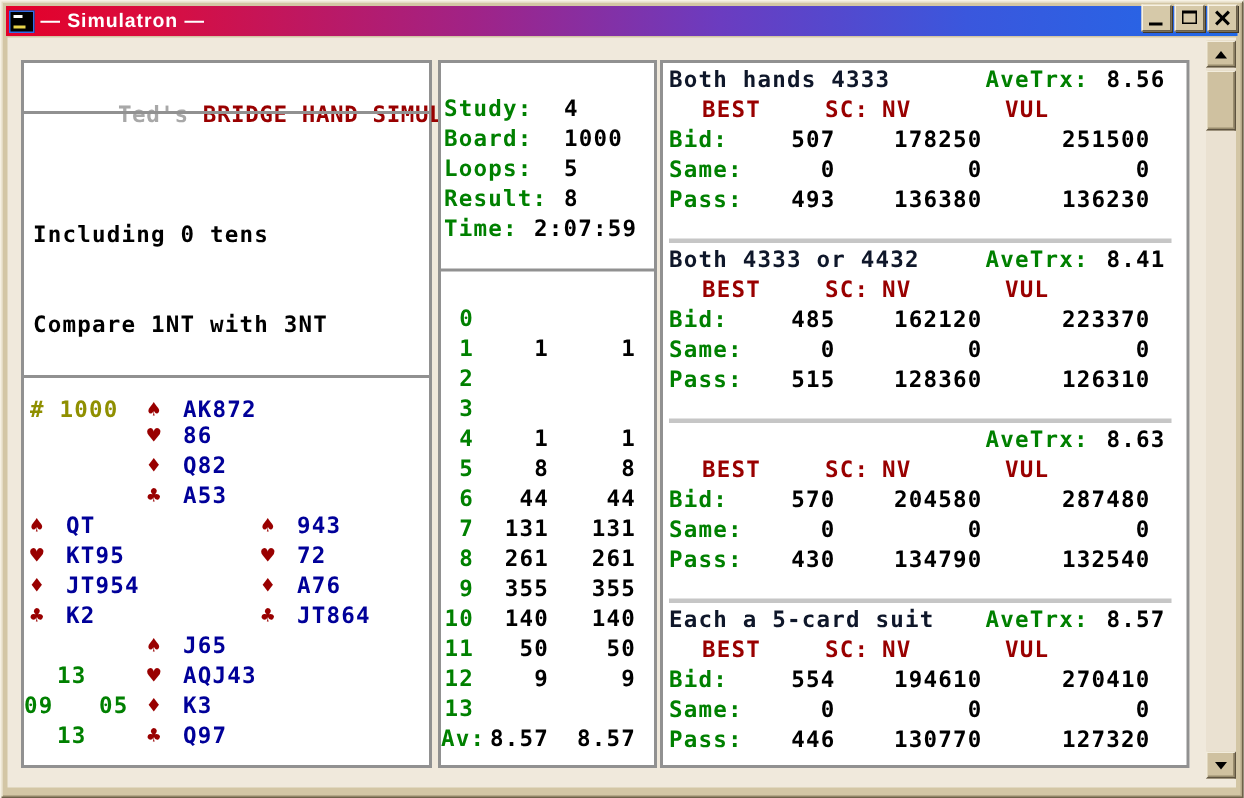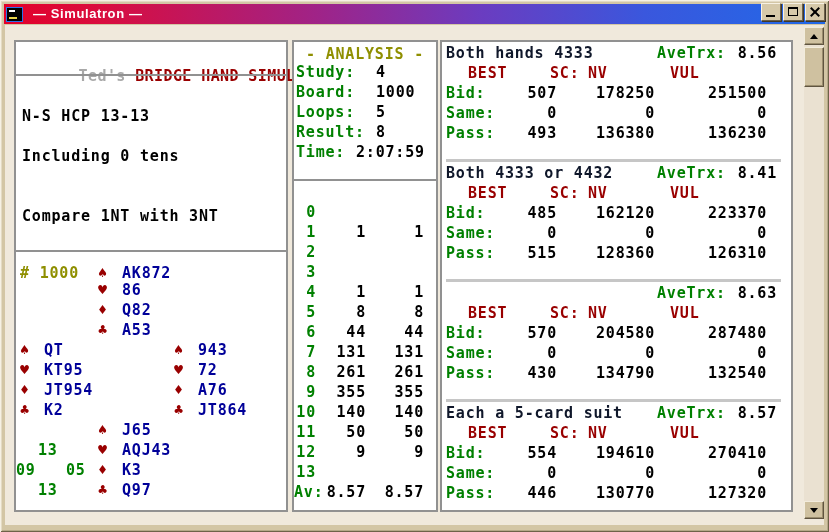--- a/index.html
+++ b/index.html
@@ -15,21 +15,21 @@
   
   .titlebar{
     position:absolute;left:4px;top:4px;right:4px;height:20px;
     background:linear-gradient(90deg,#e30029 0%,#d90d3f 12%,#a02387 38%,#6b3cc0 58%,#3a57dd 78%,#2169e8 100%);
     display:flex;align-items:center;
   }
   .app-icon{position:relative;width:17px;height:15px;margin-left:2px;
     background:#000;border:1px solid #2f6fe8;box-sizing:border-box;flex:0 0 auto;}
   .app-icon .ai-a{position:absolute;left:2px;top:2px;width:6px;height:2px;background:#fff;}
   .app-icon .ai-b{position:absolute;left:2px;bottom:2px;width:8px;height:2px;background:#e8d44a;}
-  .win-title{color:#fff;font:bold 13px/20px "Liberation Sans",sans-serif;letter-spacing:0.6px;margin-left:10px;}
+  .win-title{color:#fff;font:bold 13px/20px "Liberation Sans",sans-serif;letter-spacing:0.6px;margin-left:4px;}
   .win-btn{position:absolute;top:-1px;width:20px;height:18px;background:#d6c9a9;
     border:1px solid #6b604a;border-top-color:#f7f1e3;border-left-color:#f7f1e3;
     box-shadow:1px 1px 0 #40382a;box-sizing:border-box;cursor:default;}
   .btn-min{right:44px}.btn-max{right:22px}.btn-close{right:0px}
   .g-min{position:absolute;left:4px;bottom:3px;width:9px;height:2px;background:#000;}
   .g-max{position:absolute;left:4px;top:3px;width:10px;height:9px;border:1px solid #000;border-top-width:2px;box-sizing:border-box;}
   .g-x1,.g-x2{position:absolute;left:3px;top:7px;width:12px;height:2px;background:#000;}
   .g-x1{transform:rotate(45deg);} .g-x2{transform:rotate(-45deg);}
   
   .content{position:absolute;left:5px;top:25px;right:5px;bottom:7px;background:#f0e9dc;}
@@ -99,21 +99,20 @@
   </div>
 
   <div class="content"></div>
 
   <div class="panel p-left">
     <div class="ln lp-brand" style="left:6px;top:4px">
       <span class="gy">Ted's</span><span> </span><span class="m">BRIDGE HAND SIMULATOR</span>
     </div>
     <div class="hdiv" style="top:32px"></div>
 
-    <span class="ln k" style="left:6px;top:64px">N-S HCP 13-13</span>
     <span class="ln k" style="left:6px;top:104px">Including 0 tens</span>
     <span class="ln k" style="left:6px;top:164px">Compare 1NT with 3NT</span>
 
     <div class="hdiv" style="top:208px"></div>
 
     <div class="row" style="top:221px">
       <span class="ln o" style="left:4px"># 1000</span>
       <span class="ln m" style="left:82px">♠</span>
       <span class="ln nv" style="left:106px">AK872</span>
     </div>
@@ -169,21 +168,20 @@
       <span class="ln nv" style="left:106px">K3</span>
     </div>
     <div class="row" style="top:438px">
       <span class="ln g" style="left:22px">13</span>
       <span class="ln m" style="left:82px">♣</span>
       <span class="ln nv" style="left:106px">Q97</span>
     </div>
   </div>
 
   <div class="panel p-mid">
-    <div class="ln o" style="left:0;right:0;top:2px;text-align:center">- ANALYSIS -</div>
 
     <div class="row" style="top:20px">
       <span class="ln g" style="left:2px">Study:</span>
       <span class="ln k sv">4</span>
     </div>
     <div class="row" style="top:40px">
       <span class="ln g" style="left:2px">Board:</span>
       <span class="ln k sv">1000</span>
     </div>
     <div class="row" style="top:60px">

